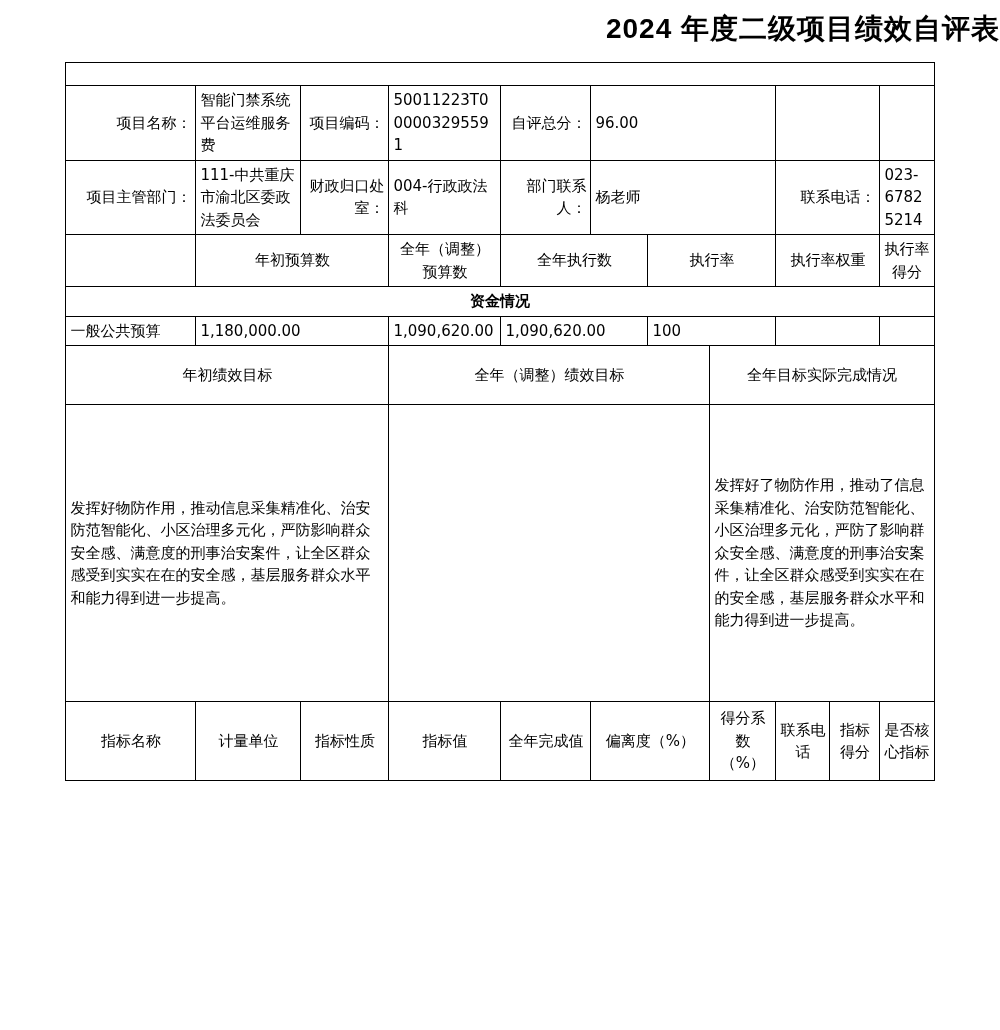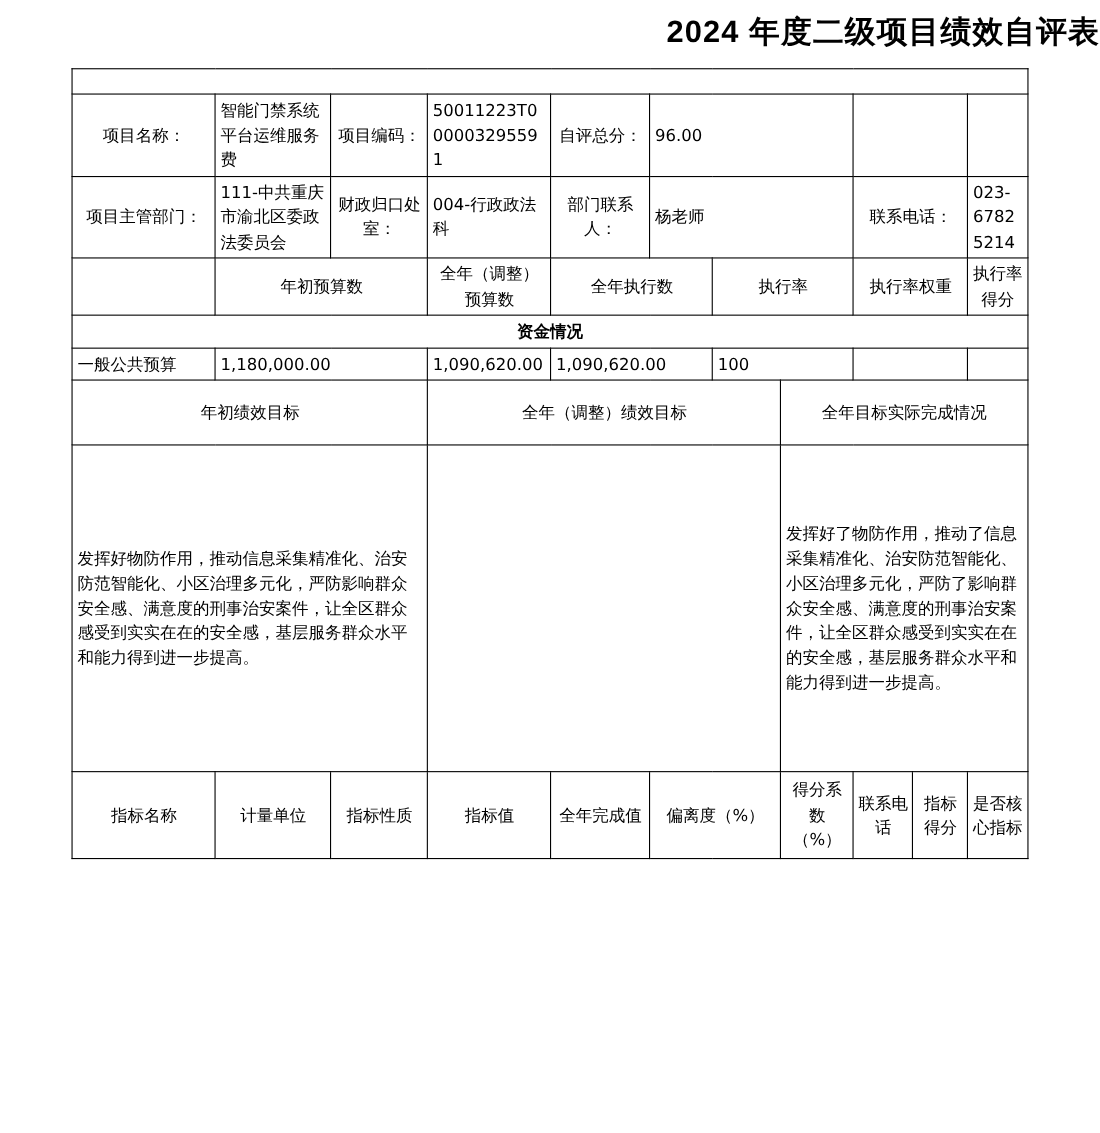--- a/index.html
+++ b/index.html
@@ -34,21 +34,21 @@
   }
   table.main td {
     border: 1px solid #000000;
     font-size: 15px;
     line-height: 1.5;
     padding: 3px 4px;
     vertical-align: middle;
     word-wrap: break-word;
     overflow-wrap: break-word;
   }
-  .center { text-align: center; }
+  .center { text-align: right; }
   .left { text-align: left; }
   .band {
     text-align: center;
     font-weight: bold;
     font-size: 15px;
   }
   .blankrow td { height: 16px; }
   .num { text-align: left; }
   .goal-text {
     text-align: left;

